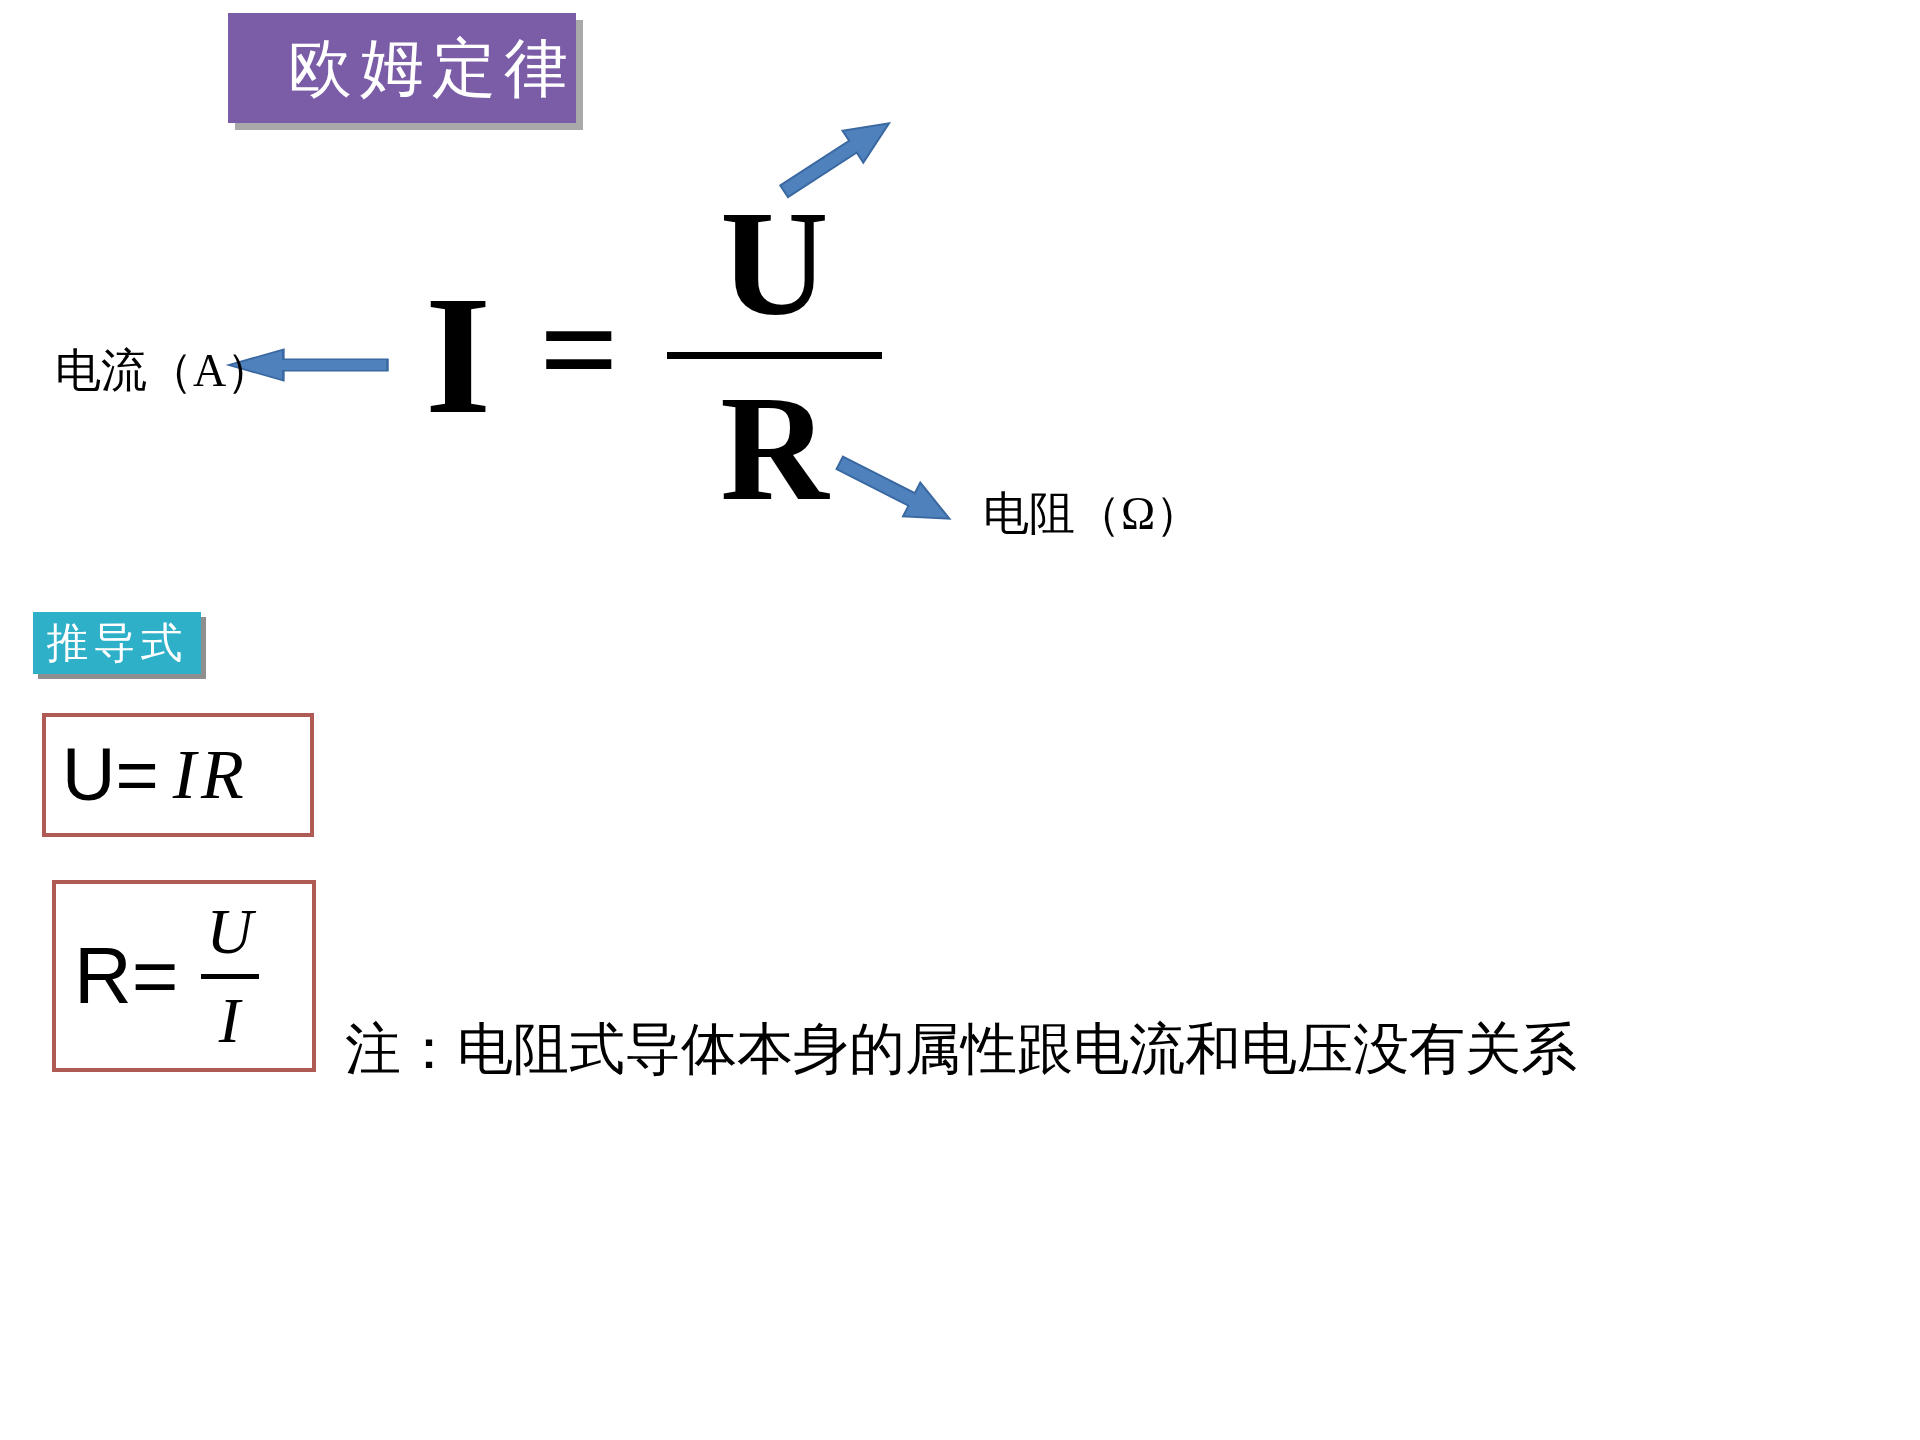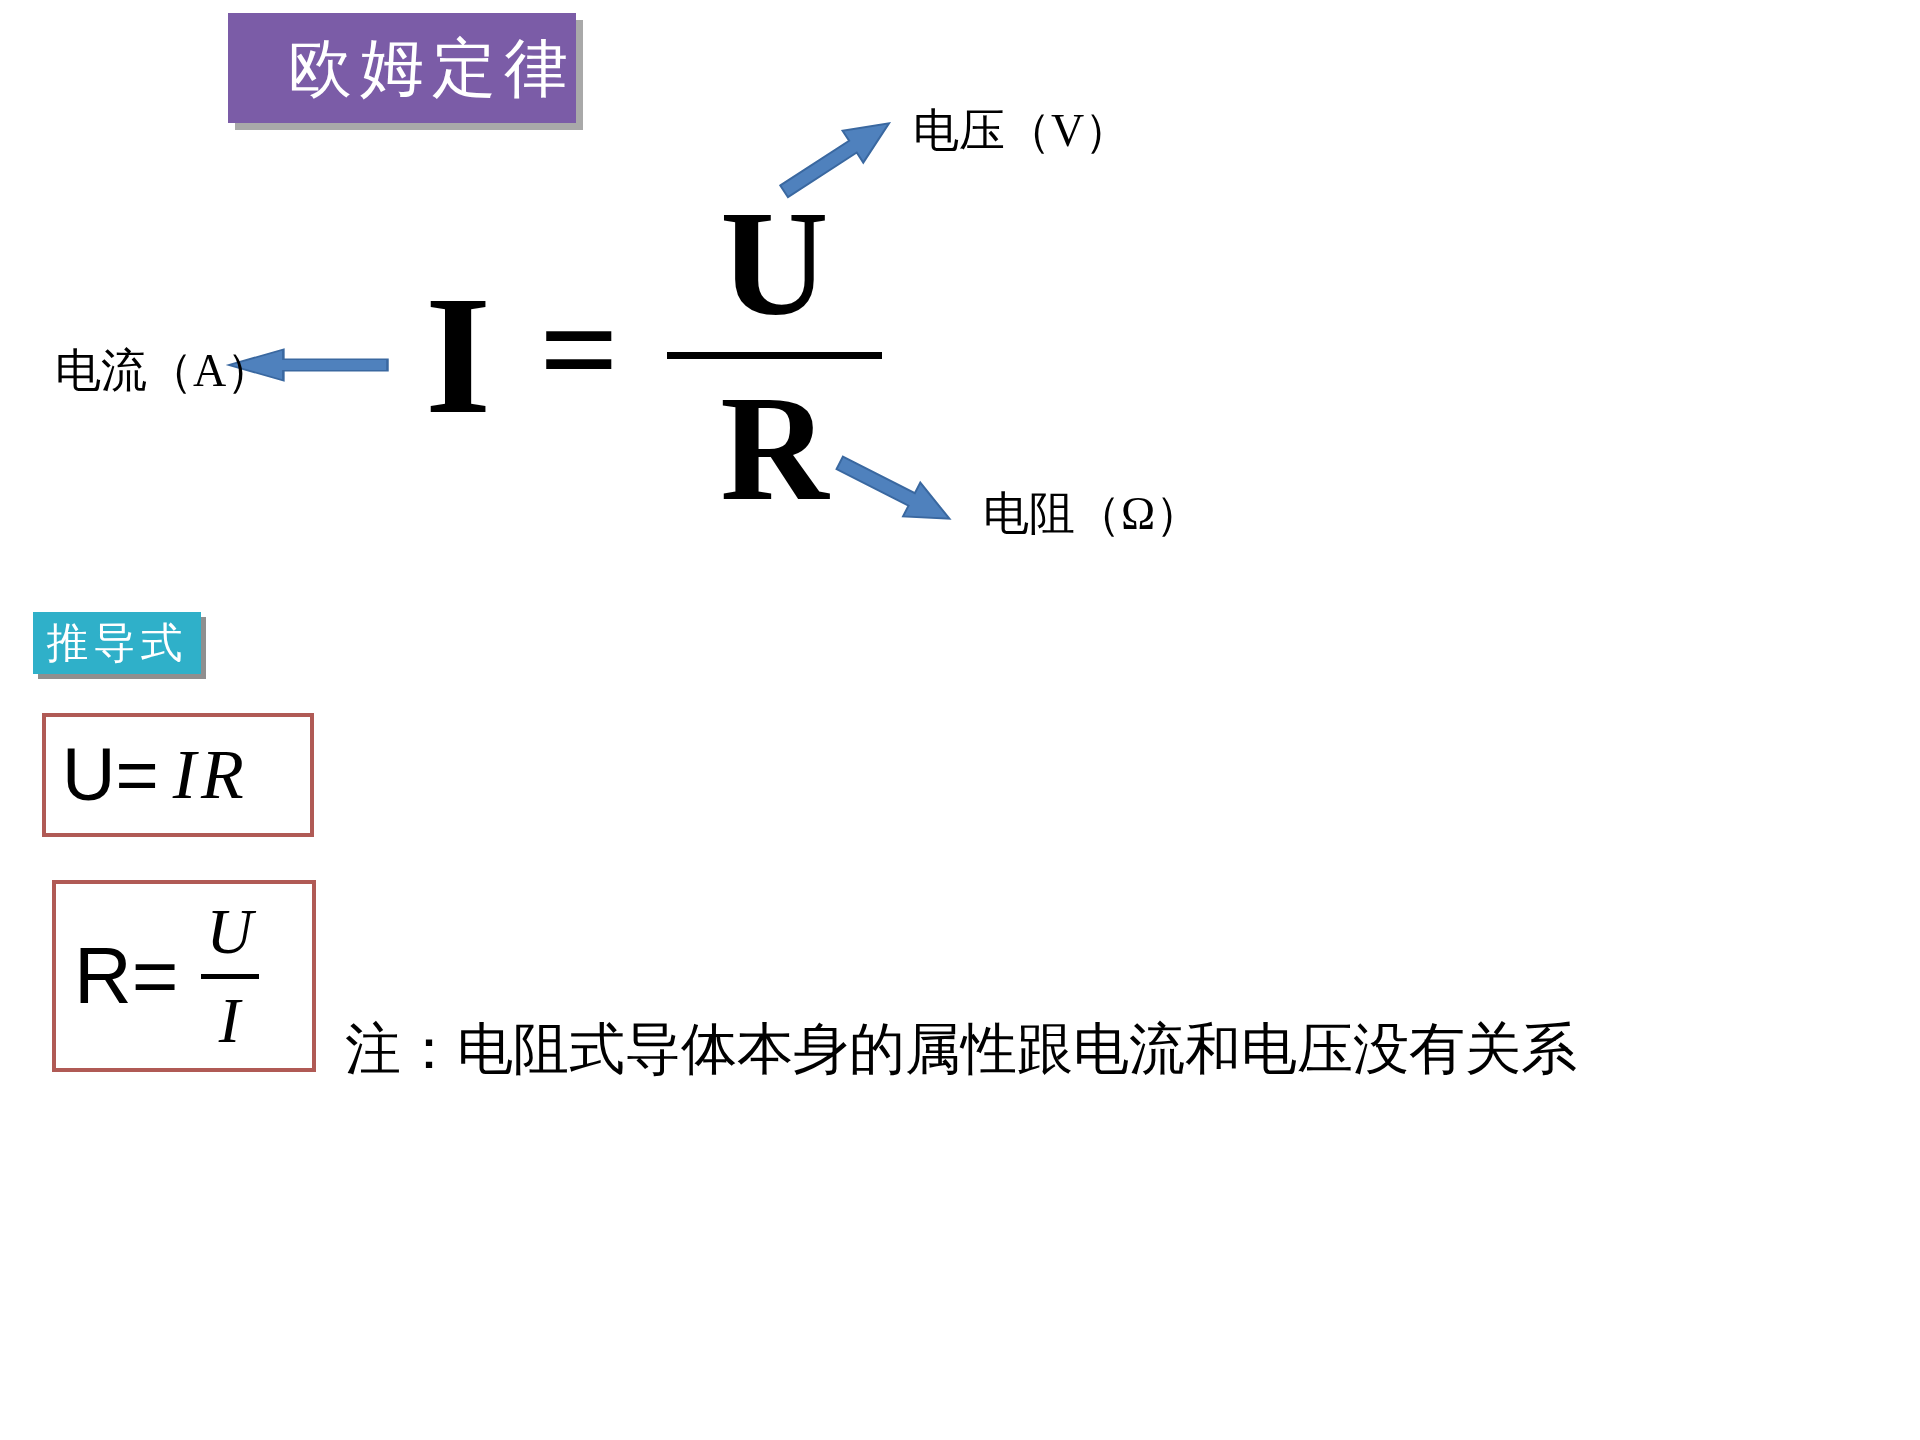--- a/index.html
+++ b/index.html
@@ -97,21 +97,20 @@
     <svg width="165" height="36" viewBox="0 0 130 44" preserveAspectRatio="none">
       <polygon points="2,15 84,15 84,3 127,22 84,41 84,29 2,29" style="fill:var(--arrow-fill,#4f81bd);stroke:var(--arrow-stroke,#3a68a0);stroke-width:2;"></polygon>
     </svg>
   </div>
   <div class="arrow arrow-resistance">
     <svg width="128" height="44" viewBox="0 0 130 44" preserveAspectRatio="none">
       <polygon points="2,15 84,15 84,3 127,22 84,41 84,29 2,29" style="fill:var(--arrow-fill,#4f81bd);stroke:var(--arrow-stroke,#3a68a0);stroke-width:2;"></polygon>
     </svg>
   </div>
 
-  <div class="ptr-label label-voltage">电压（V）</div>
   <div class="ptr-label label-current">电流（A）</div>
   <div class="ptr-label label-resistance">电阻（Ω）</div>
 
   <div class="derived-heading">推导式</div>
 
   <div class="formula-box box-u">
     <span class="eq-lhs">U=</span>
     <span class="eq-rhs-italic">IR</span>
   </div>
 

